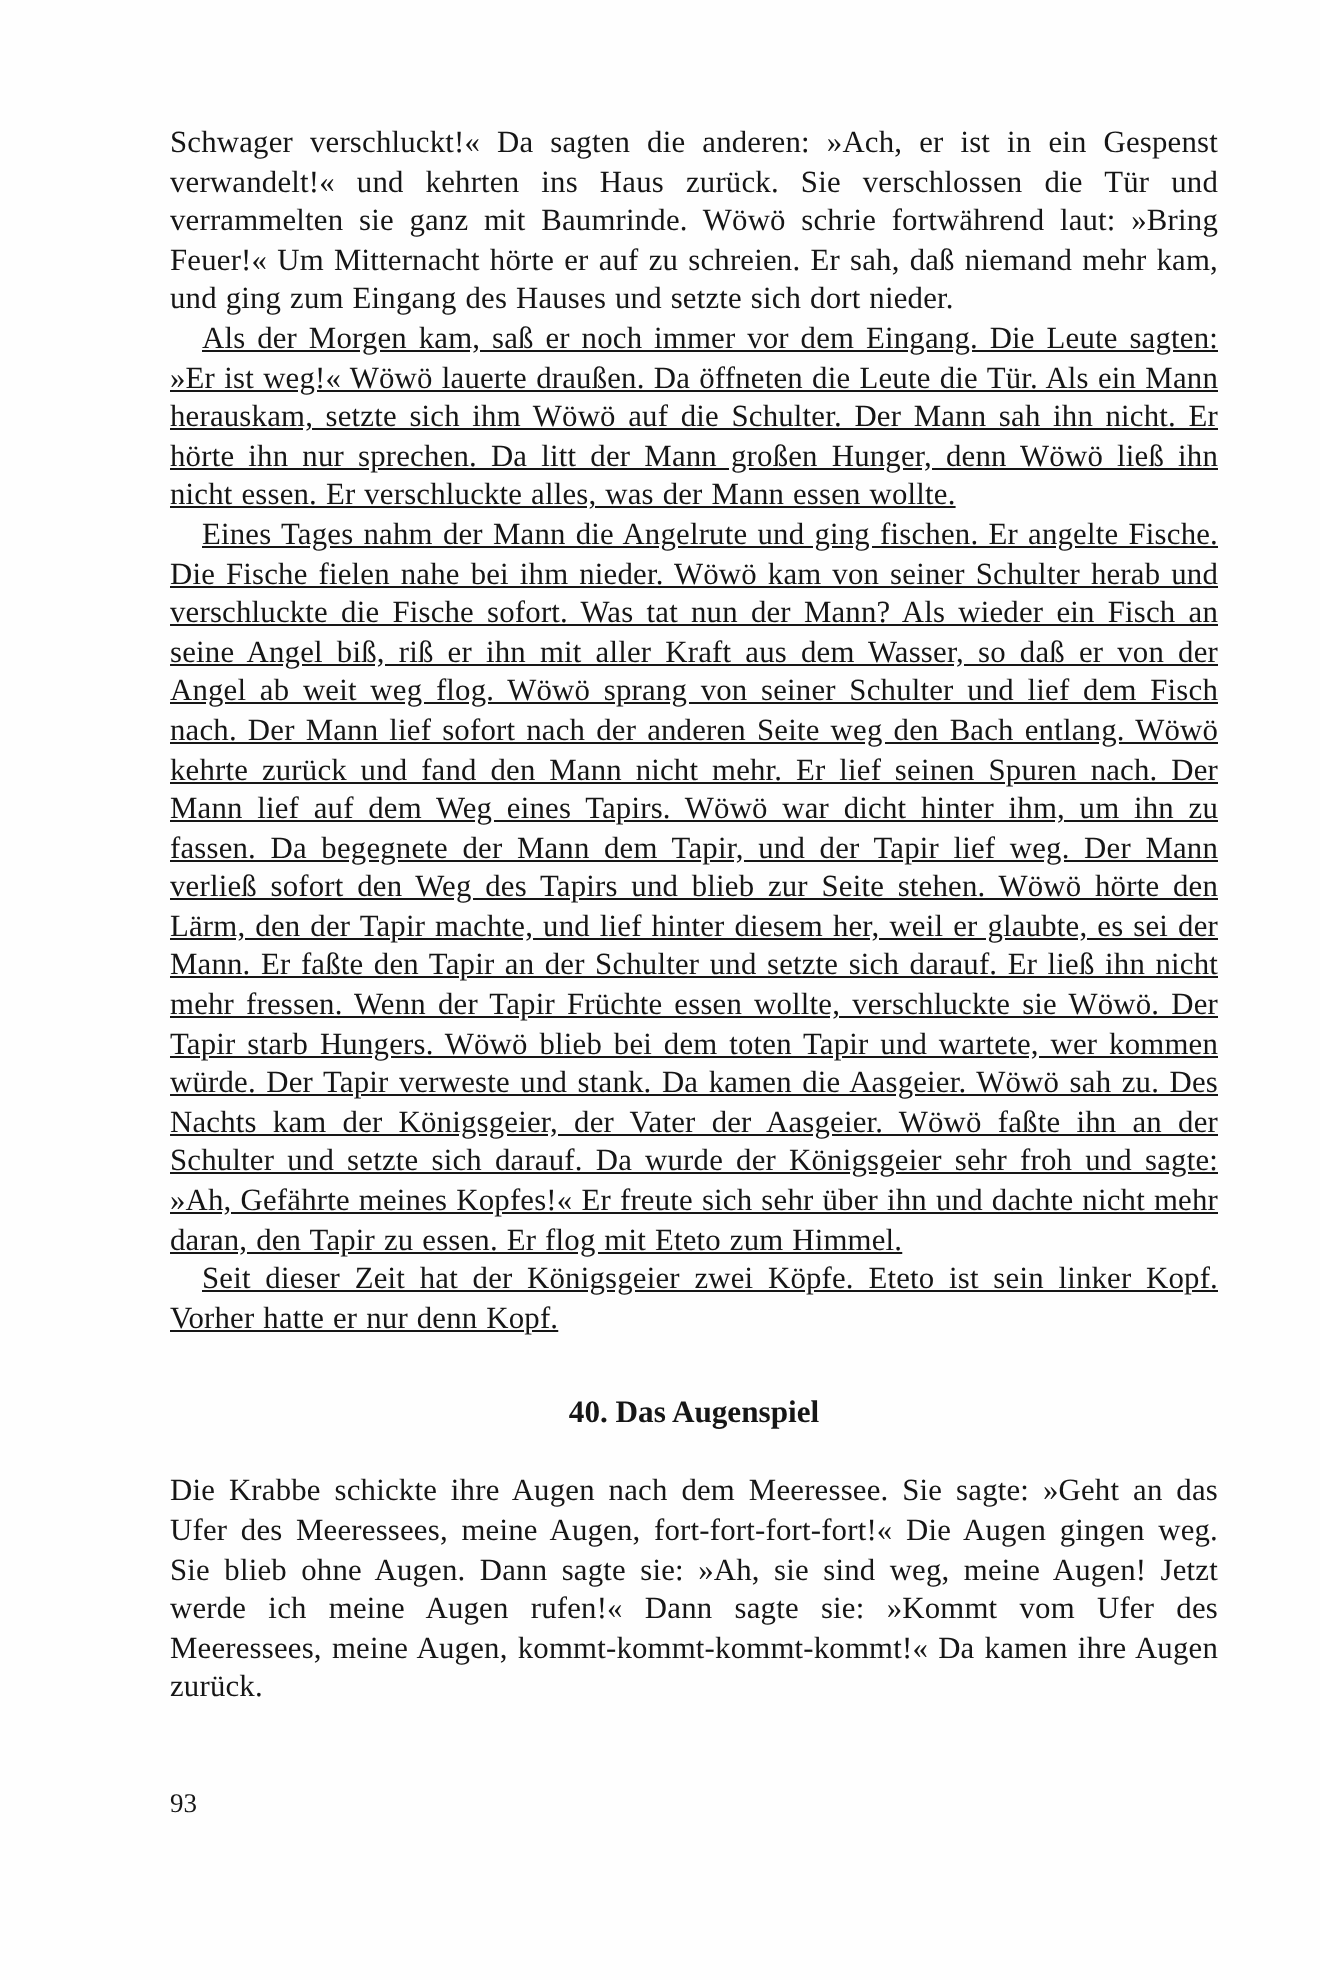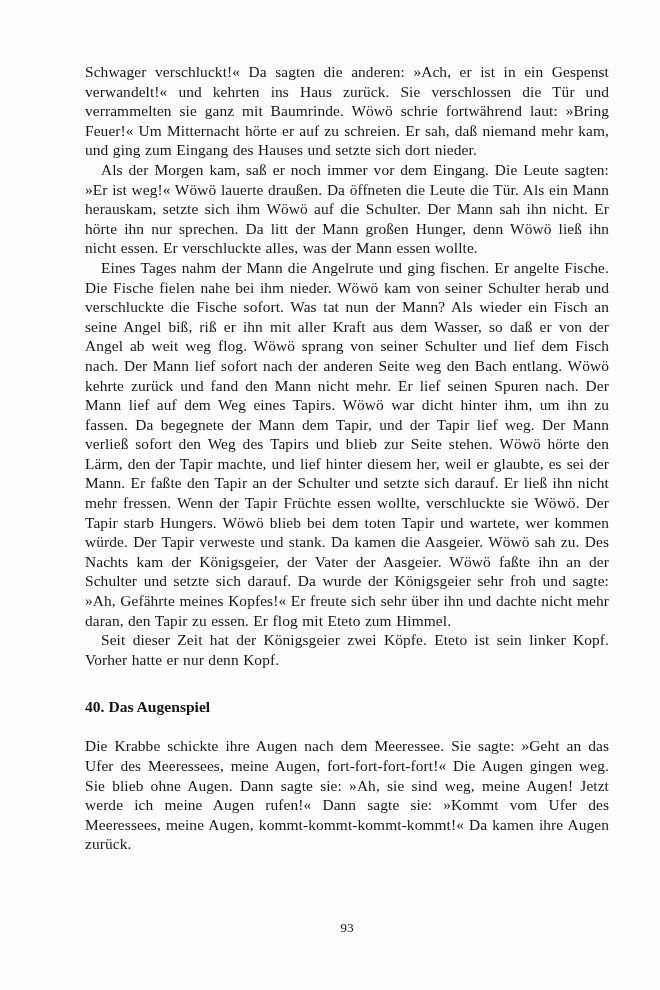--- a/index.html
+++ b/index.html
@@ -27,34 +27,35 @@
   .para {
     margin: 0;
     font-size: 15.4px;
     line-height: 19.6px;
     text-align: justify;
     letter-spacing: 0.1px;
     word-spacing: 0.5px;
   }
   .para.indent {
     text-indent: 16px;
+    text-decoration: underline;
   }
   .chapter-heading {
     margin: 28px 0 20px 0;
     font-size: 15.6px;
     line-height: 19px;
     font-weight: bold;
-    text-align: left;
+    text-align: center;
   }
   .page-number {
     position: absolute;
     left: 85px;
-    top: 920px;
+    top: 894px;
     width: 524px;
-    text-align: center;
+    text-align: left;
     font-size: 13.5px;
     line-height: 16px;
   }
 </style>
 </head>
 <body>
 
 <div class="book-page">
   <div class="text-block">
     <p class="para">Schwager verschluckt!« Da sagten die anderen: »Ach, er ist in ein Gespenst verwandelt!« und kehrten ins Haus zurück. Sie verschlossen die Tür und verrammelten sie ganz mit Baumrinde. Wöwö schrie fortwährend laut: »Bring Feuer!« Um Mitternacht hörte er auf zu schreien. Er sah, daß niemand mehr kam, und ging zum Eingang des Hauses und setzte sich dort nieder.</p>

